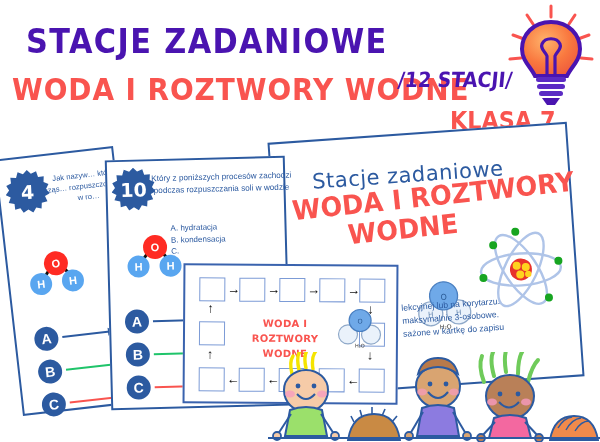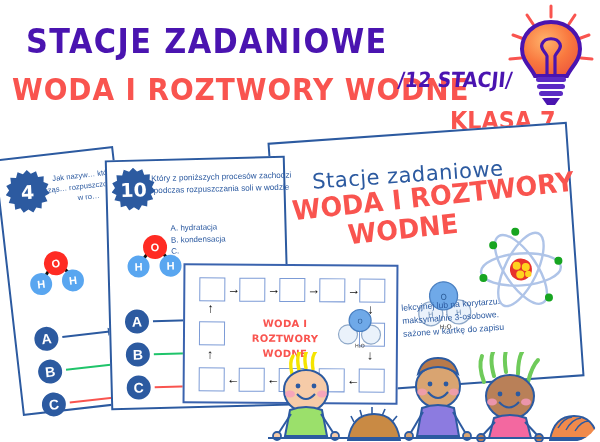--- a/index.html
+++ b/index.html
@@ -1,21 +1,21 @@
 <!DOCTYPE html>
 <html><head>
 <meta charset="utf-8">
 <style>
   html,body{margin:0;padding:0;}
   body{
     width:600px;height:442px;overflow:hidden;position:relative;
     background:#ffffff;
     font-family:"Liberation Sans", sans-serif;
   }
-  .stage{position:absolute;left:0;top:0;width:600px;height:442px;overflow:hidden;border-radius:30px;}
+  .stage{position:absolute;left:0;top:0;width:600px;height:442px;overflow:hidden;}
 
   
   .hdr-title{
     position:absolute;left:26px;top:22px;
     font-family:"DejaVu Sans", sans-serif;
     font-size:33px;font-weight:bold;color:#4A14B0;
     letter-spacing:1.5px;
     transform:scaleX(.92);transform-origin:left center;
     white-space:nowrap;
   }

